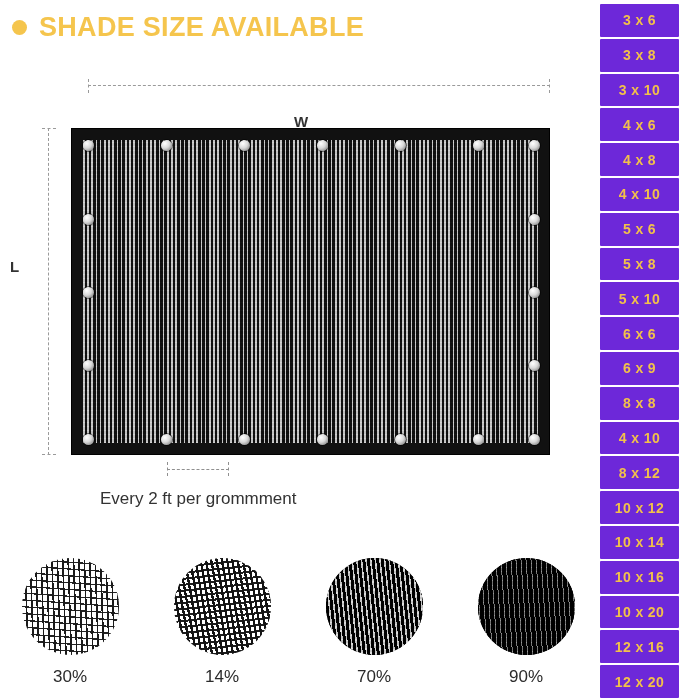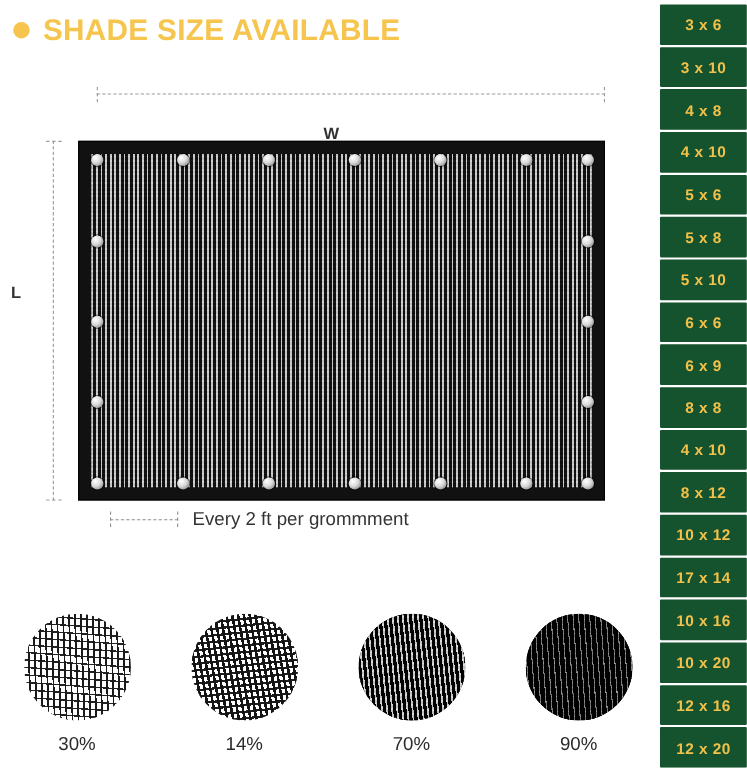--- a/index.html
+++ b/index.html
@@ -42,21 +42,21 @@
     flex-direction: column;
     align-items: stretch;
     gap: 2px;
     padding-top: 4px;
     box-sizing: border-box;
   }
 
   .size-chip {
     flex: 1 1 0;
     min-height: 0;
-    background: #14532d;
+    background: #6d28d9;
     color: #f2c14a;
     font-size: 14px;
     font-weight: bold;
     display: flex;
     align-items: center;
     justify-content: center;
     letter-spacing: 0.4px;
     border-radius: 1px;
   }
 
@@ -189,20 +189,21 @@
     box-shadow: 0 0 0 1px rgba(0,0,0,0.55);
   }
 
   .grommet-note {
     position: absolute;
     left: 100px;
     top: 407px;
     display: flex;
     align-items: center;
     gap: 13px;
+    flex-direction: column;
   }
   .note-dim {
     position: relative;
     width: 62px;
     height: 14px;
   }
   .note-dim .line {
     position: absolute;
     top: 7px;
     left: 0;
@@ -368,32 +369,34 @@
           <div class="swatch-inner s90"></div>
         </div>
         <div class="rate-label">90%</div>
       </div>
 
     </div>
   </div>
 
   <div class="size-rail">
     <div class="size-chip">3 x 6</div>
+    <div class="size-chip">3 x 8</div>
     <div class="size-chip">3 x 10</div>
+    <div class="size-chip">4 x 6</div>
     <div class="size-chip">4 x 8</div>
     <div class="size-chip">4 x 10</div>
     <div class="size-chip">5 x 6</div>
     <div class="size-chip">5 x 8</div>
     <div class="size-chip">5 x 10</div>
     <div class="size-chip">6 x 6</div>
     <div class="size-chip">6 x 9</div>
     <div class="size-chip">8 x 8</div>
     <div class="size-chip">4 x 10</div>
     <div class="size-chip">8 x 12</div>
     <div class="size-chip">10 x 12</div>
-    <div class="size-chip">17 x 14</div>
+    <div class="size-chip">10 x 14</div>
     <div class="size-chip">10 x 16</div>
     <div class="size-chip">10 x 20</div>
     <div class="size-chip">12 x 16</div>
     <div class="size-chip">12 x 20</div>
   </div>
 
 </div>
 
 </body></html>

